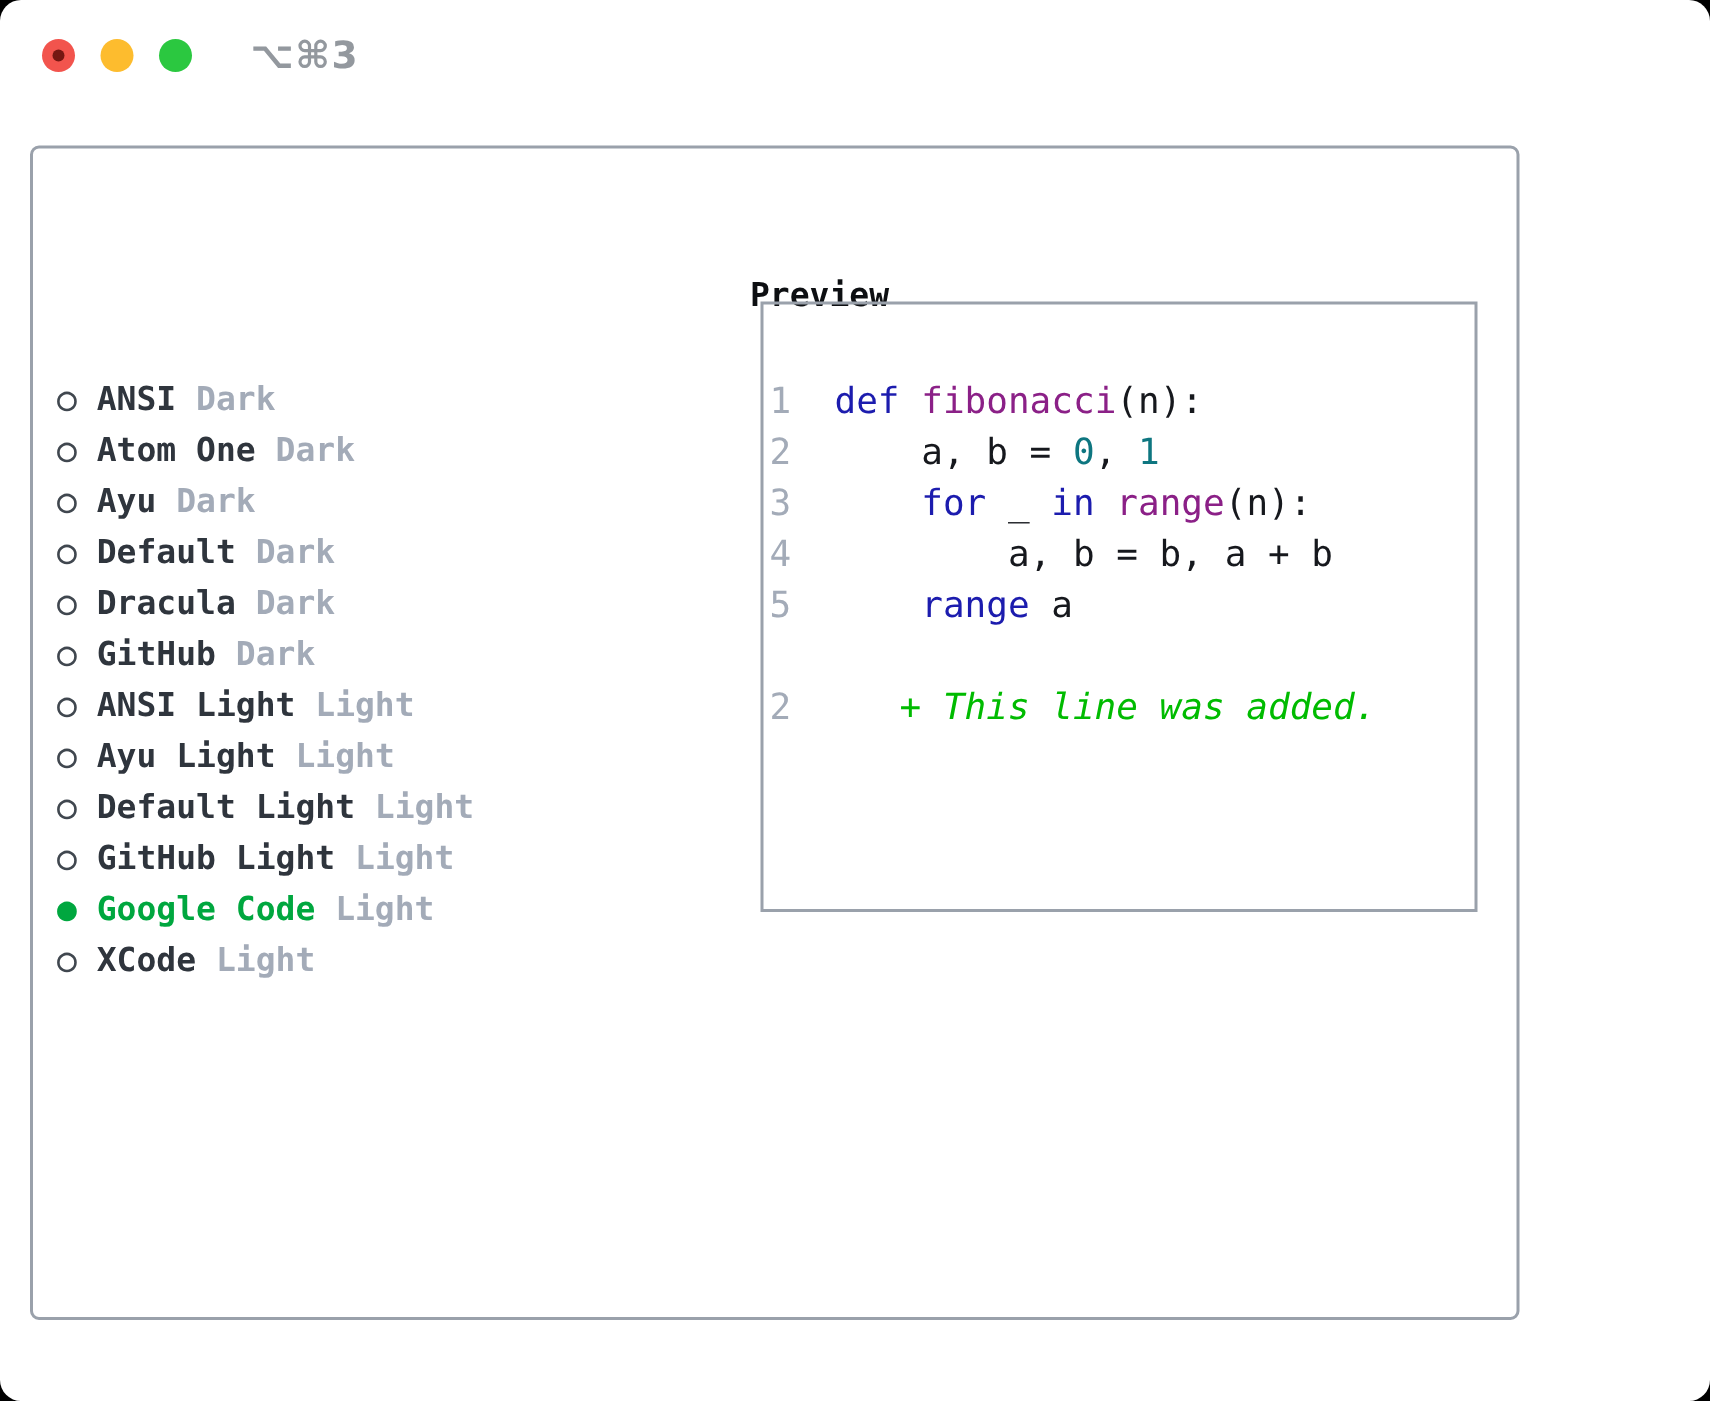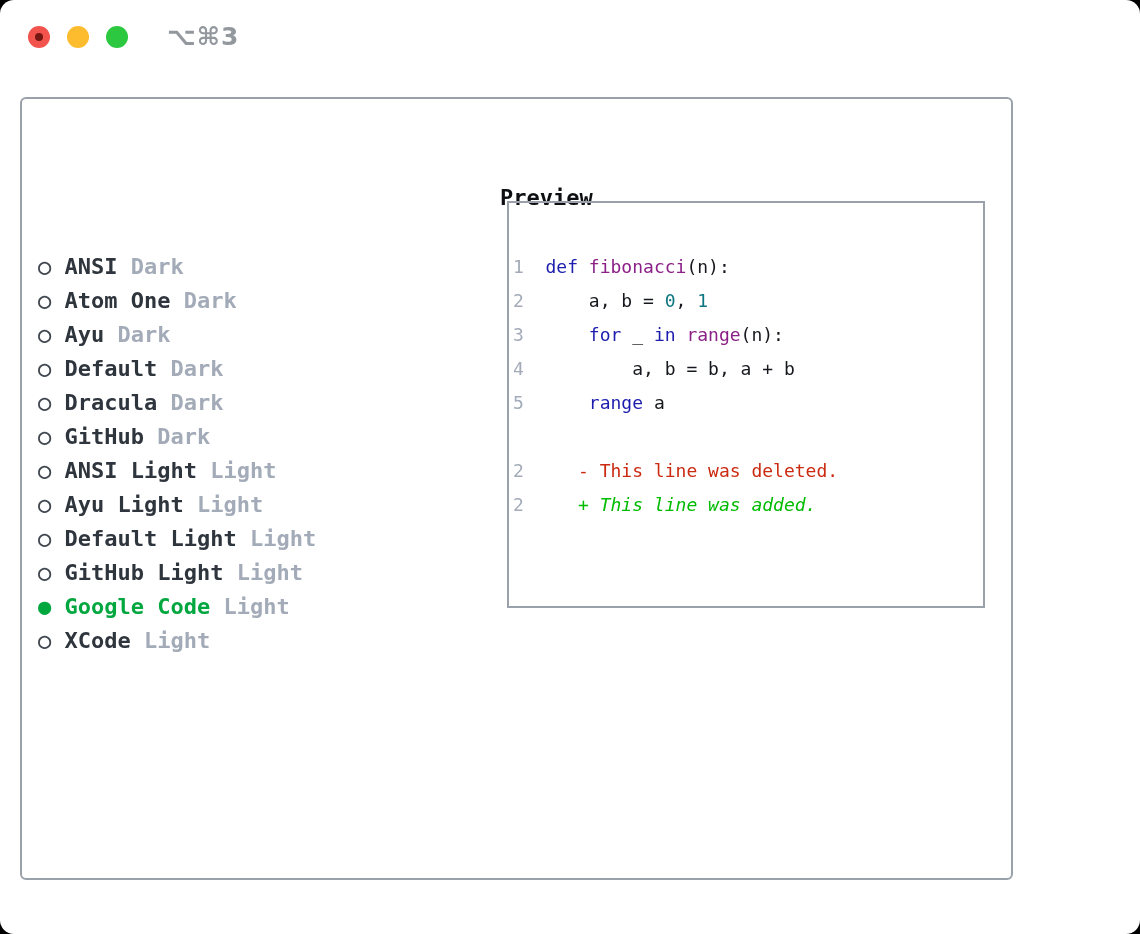--- a/index.html
+++ b/index.html
@@ -30,21 +30,21 @@
   .hdr .marker{color:var(--heading-black,#0d0f12);font-weight:bold;}
   .t-variant{margin-left:1ch;color:var(--muted-gray,#a3abb8);}
   .selected .marker,.selected .t-name,.selected .opt-label{color:var(--accent-green,#00a73f);}
 
   
   .preview-col{position:absolute;left:478px;top:49px;font-size:22px;line-height:34px;margin-top:33px;}
   .preview-hdr{font-weight:bold;color:var(--heading-black,#0d0f12);height:34px;}
   .preview-box{position:absolute;left:485px;top:102px;width:478px;height:407px;
       box-sizing:border-box;border:2px solid var(--border-gray,#9aa1ab);
       padding:47px 0 0 4px;overflow:hidden;}
-  .cline{height:34px;font-size:18px;line-height:34px;white-space:pre;color:#16181d;}
+  .cline{height:34px;font-size:24px;line-height:34px;white-space:pre;color:#16181d;}
   .ln{display:inline-block;width:3ch;color:var(--muted-gray,#a3abb8);}
   .tok-kw{color:var(--keyword-blue,#1c1cae);}
   .tok-fn{color:var(--function-purple,#8b2087);}
   .tok-nm{color:var(--number-teal,#0e7680);}
   .tok-pl{color:#16181d;}
   .tok-ctx{color:var(--context-gray,#858d96);}
   .tok-del{color:var(--diff-red,#cb2a11);}
   .tok-add{color:var(--diff-green,#00bb00);font-style:italic;}
 </style>
 </head>
@@ -86,19 +86,18 @@
         <div class="preview-hdr">Preview</div>
       </div>
 
       <div class="preview-box">
           <div class="cline"><span class="ln">1</span><span class="tok-kw">def</span><span class="tok-pl"> </span><span class="tok-fn">fibonacci</span><span class="tok-pl">(n):</span></div>
           <div class="cline"><span class="ln">2</span><span class="tok-pl">    a, b = </span><span class="tok-nm">0</span><span class="tok-pl">, </span><span class="tok-nm">1</span></div>
           <div class="cline"><span class="ln">3</span><span class="tok-pl">    </span><span class="tok-kw">for</span><span class="tok-pl"> _ </span><span class="tok-kw">in</span><span class="tok-pl"> </span><span class="tok-fn">range</span><span class="tok-pl">(n):</span></div>
           <div class="cline"><span class="ln">4</span><span class="tok-pl">        a, b = b, a + b</span></div>
           <div class="cline"><span class="ln">5</span><span class="tok-pl">    </span><span class="tok-kw">range</span><span class="tok-pl"> a</span></div>
           <div class="cline"><span class="ln"></span></div>
-          <div class="cline"><span class="ln">2</span><span class="tok-del">   - This line was deleted.</span></div>
           <div class="cline"><span class="ln">2</span><span class="tok-add">   + This line was added.</span></div>
         </div>
 
     </div>
   </div>
 </div>
 
 </body></html>

